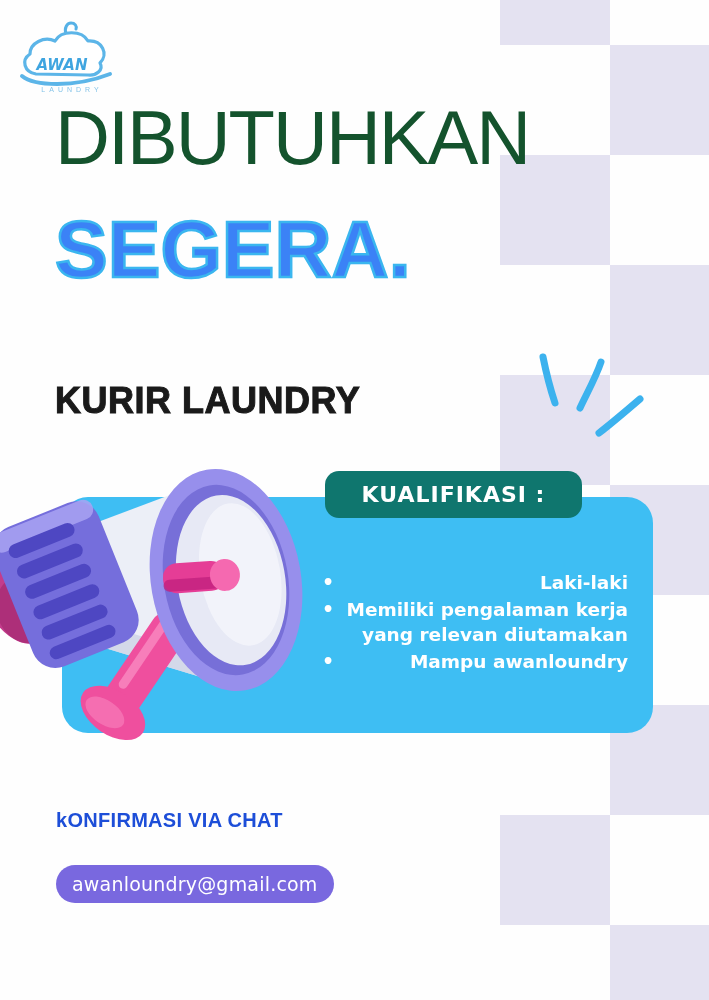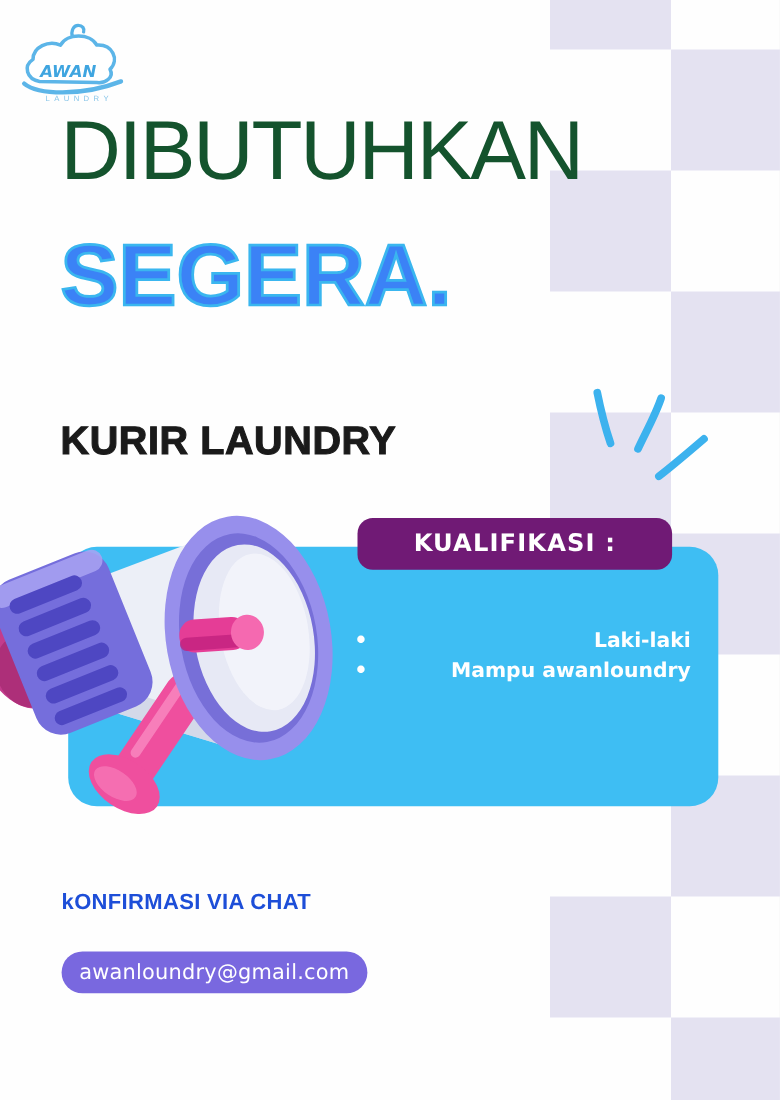--- a/index.html
+++ b/index.html
@@ -22,22 +22,22 @@
     position:absolute;left:55px;top:351px;
     font-size:36px;font-weight:800;color:#1a1a1a;line-height:44px;
     -webkit-text-stroke:1px #1a1a1a;letter-spacing:.5px;margin-top:28px;
   }
   .accent-strokes{position:absolute;left:530px;top:345px;}
   .blue-card{
     position:absolute;left:62px;top:497px;width:591px;height:236px;
     background:#3ebef3;border-radius:26px;
   }
   .badge{
-    position:absolute;left:325px;top:471px;width:286px;height:47px;
-    background:#701a75;border-radius:14px;
+    position:absolute;left:325px;top:471px;width:257px;height:47px;
+    background:#0f766e;border-radius:14px;
     display:flex;align-items:center;justify-content:center;
     color:#fff;font-size:22px;font-weight:bold;letter-spacing:1px;
     font-family:"DejaVu Sans",sans-serif;
   }
   .quals{
     position:absolute;left:318px;top:570px;width:310px;
     list-style:none;margin:0;padding:0;
     color:#fff;font-family:"DejaVu Sans",sans-serif;
     font-size:18.5px;font-weight:700;line-height:25.5px;text-align:right;
   }
@@ -97,20 +97,21 @@
   </svg>
 
   <div class="blue-card"></div>
 
   <div class="badge">
     <span>KUALIFIKASI :</span>
   </div>
 
   <ul class="quals">
     <li>Laki-laki</li>
+    <li>Memiliki pengalaman kerja yang relevan diutamakan</li>
     <li>Mampu awanloundry</li>
   </ul>
 
   <svg class="megaphone" width="312" height="302" viewBox="0 0 312 302">
 
     <g transform="rotate(-20 25 126)">
       <ellipse cx="25" cy="126" rx="38" ry="58" fill="#c33c8c"></ellipse>
       <ellipse cx="22" cy="148" rx="28" ry="34" fill="#ad2f79"></ellipse>
     </g>
 

